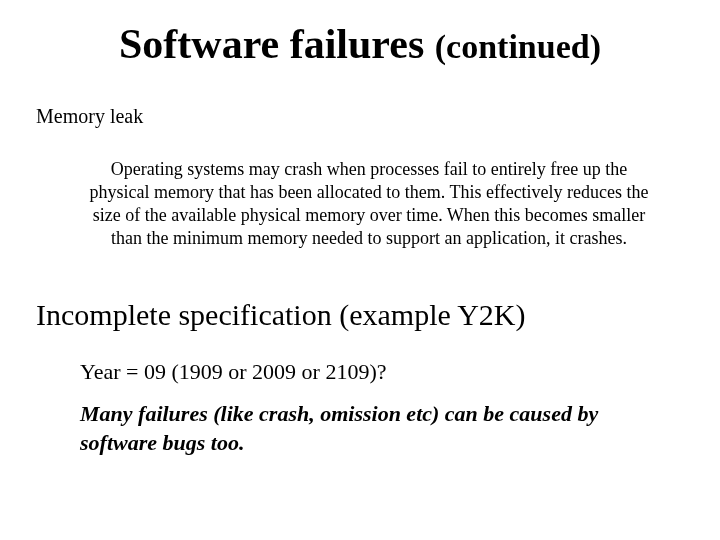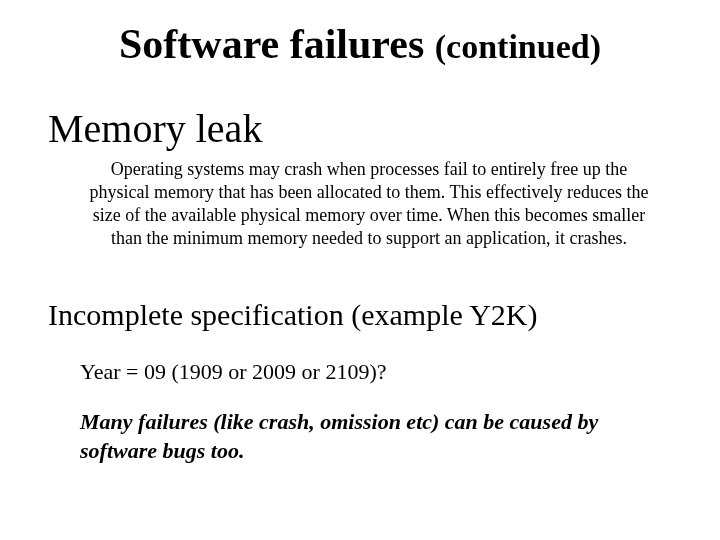--- a/index.html
+++ b/index.html
@@ -28,55 +28,54 @@
   }
   .title .main {
     font-size: 42px;
   }
   .title .sub {
     font-size: 34px;
   }
   .h-memory {
     position: absolute;
     top: 105px;
-    left: 48px;
-    font-size: 40px;
+    left: 36px;
+    font-size: 20px;
   }
   .p-memory {
     position: absolute;
     top: 158px;
     left: 80px;
     width: 578px;
     font-size: 18px;
     line-height: 1.28;
     text-align: center;
   }
   .h-spec {
     position: absolute;
     top: 298px;
-    left: 48px;
+    left: 36px;
     font-size: 30px;
   }
   .p-year {
     position: absolute;
     top: 359px;
     left: 80px;
     width: 578px;
     font-size: 22px;
   }
   .p-conclusion {
     position: absolute;
     top: 400px;
     left: 80px;
     width: 578px;
     font-size: 22px;
     font-style: italic;
     font-weight: bold;
     line-height: 1.3;
-    margin-top: 8px;
   }
 </style>
 </head>
 <body>
 
 <div class="slide">
 
   <div class="title">
     <span class="main">Software failures </span><span class="sub">(continued)</span>
   </div>

